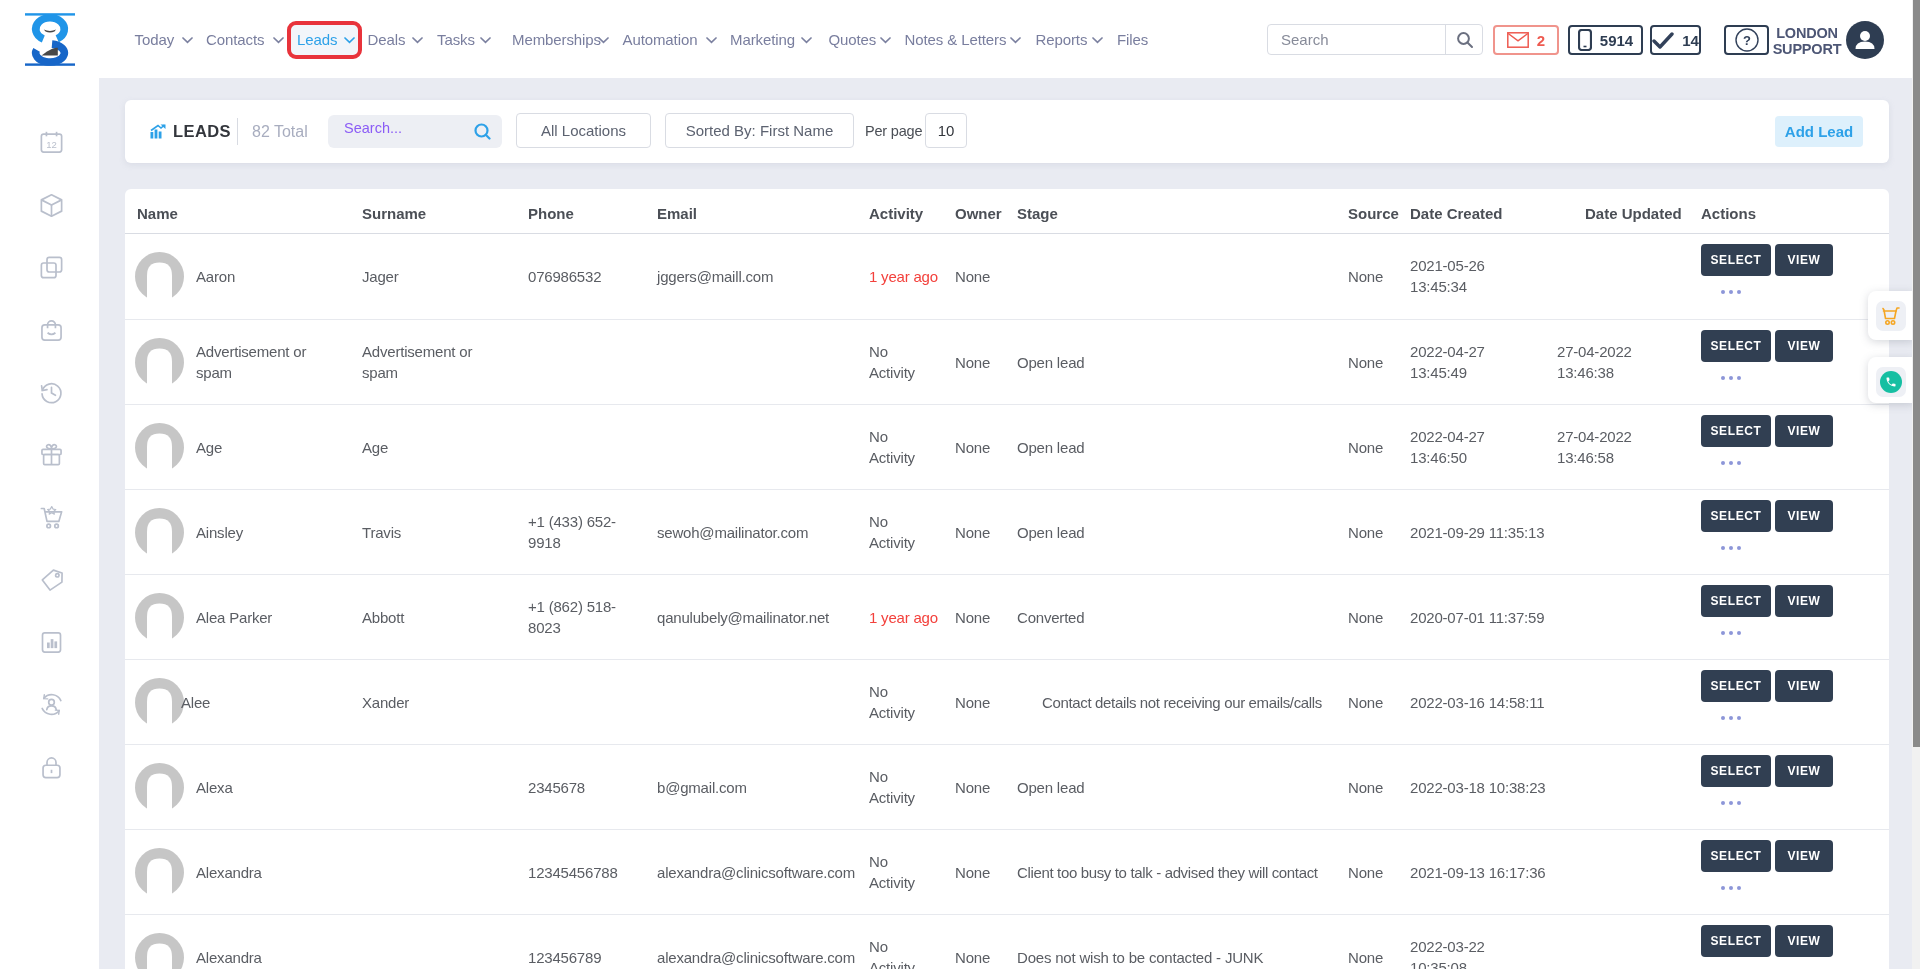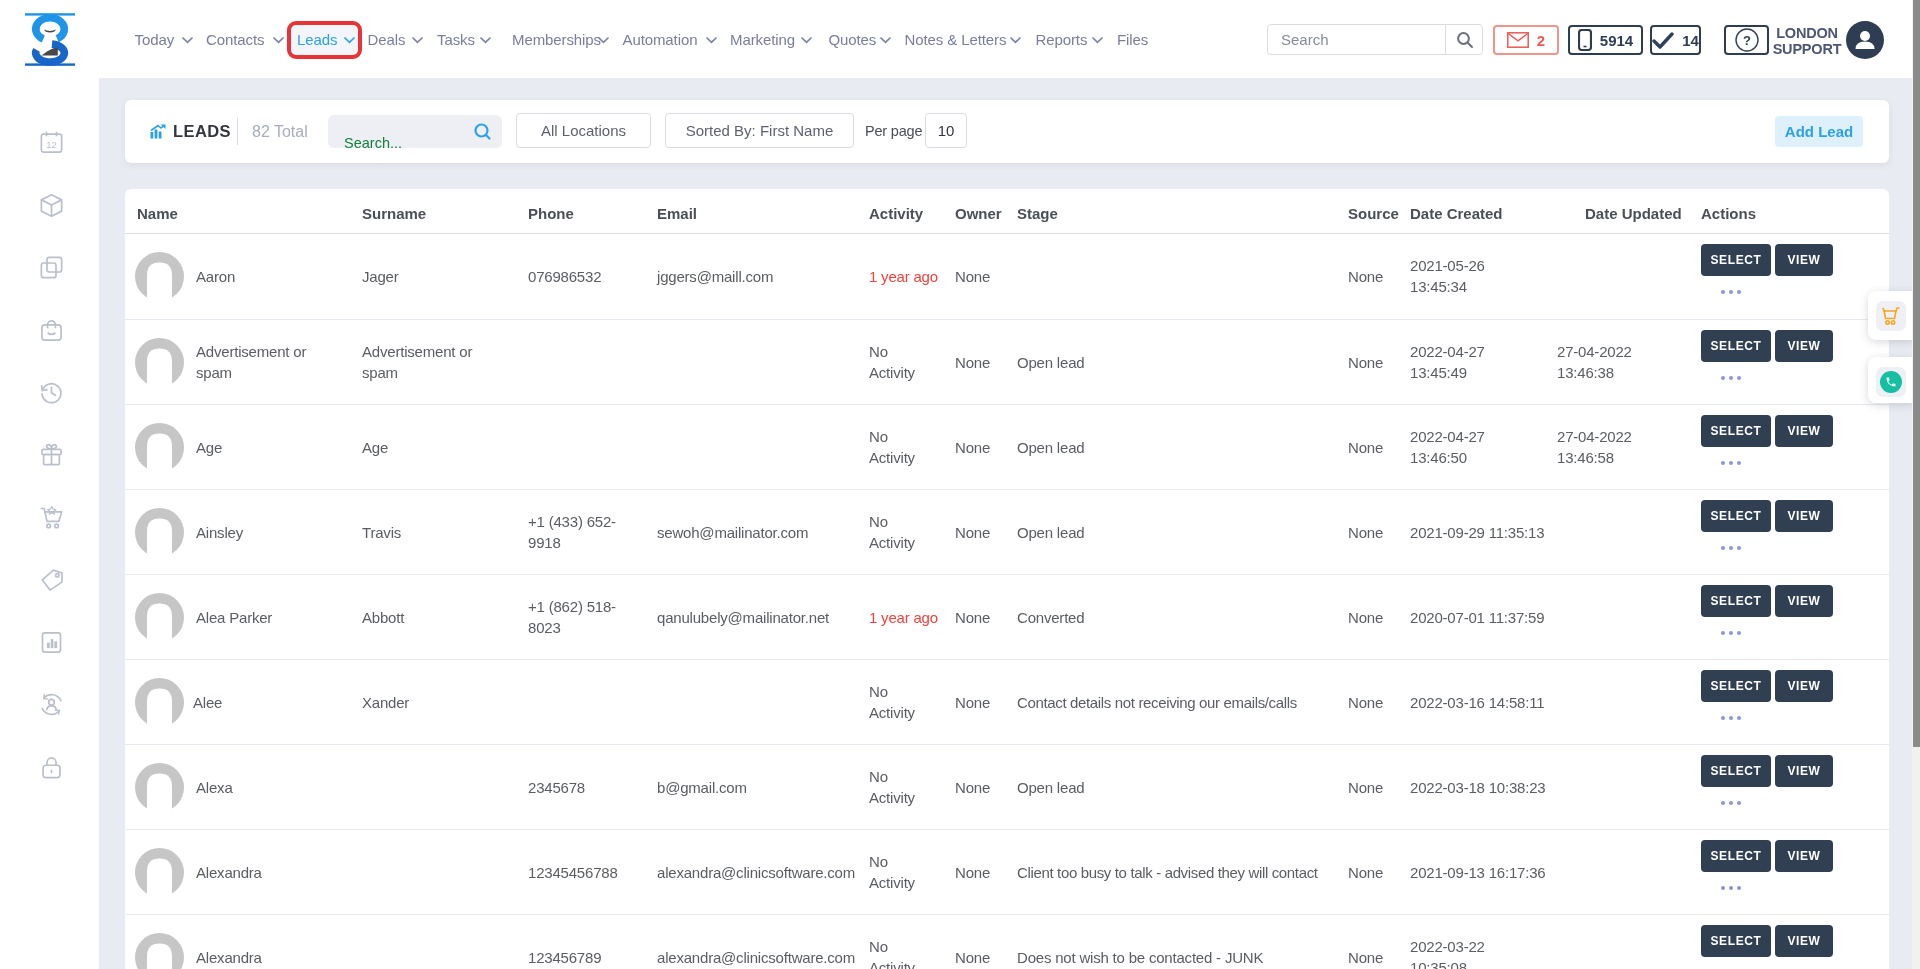--- a/index.html
+++ b/index.html
@@ -197,21 +197,21 @@
     <rect x="0.5" y="8" width="2.8" height="6.5" fill="#2da1e8"></rect>
     <rect x="4.6" y="5.5" width="2.8" height="9" fill="#2da1e8"></rect>
     <rect x="8.7" y="7.5" width="2.8" height="7" fill="#2da1e8"></rect>
     <path d="M1 6.5 L8 1.5 L11 4 L14.5 1" fill="none" stroke="#2da1e8" stroke-width="1.6"></path>
     <path d="M10.5 0.5 L15.5 0.5 L15.5 5" fill="#2da1e8"></path>
   </svg>
   <span class="abs" style="left:48px; top:22px; font-size:16.5px; font-weight:700; color:#33363c; letter-spacing:0.4px;">LEADS</span>
   <div class="abs" style="left:112px; top:18px; width:1px; height:27px; background:#d8dbe2;"></div>
   <span class="abs" style="left:127px; top:23px; font-size:16px; color:#a8adbf;">82 Total</span>
   <div class="abs" style="left:203px; top:15px; width:174px; height:33px; background:#edeff4; border-radius:6px;">
-    <span class="abs" style="left:16px; top:20px; font-size:14.5px; color:#15803d;">Search...</span>
+    <span class="abs" style="left:16px; top:5px; font-size:14.5px; color:#8b5cf6;">Search...</span>
     <svg class="abs" style="left:146px; top:8px;" width="17" height="17" viewBox="0 0 17 17">
         <circle cx="7.5" cy="7.5" r="6" fill="none" stroke="#2da1e8" stroke-width="2.2"></circle>
         <line x1="12" y1="12" x2="15.5" y2="15.5" stroke="#2da1e8" stroke-width="2.2" stroke-linecap="round"></line>
       </svg>
   </div>
   <div class="abs" style="left:391px; top:13px; width:135px; height:35px; border:1px solid #d9dce3; border-radius:4px; display:flex; align-items:center; justify-content:center; font-size:15px; color:#5c6270;">All Locations</div>
   <div class="abs" style="left:540px; top:13px; width:189px; height:35px; border:1px solid #d9dce3; border-radius:4px; display:flex; align-items:center; justify-content:center; font-size:15px; color:#5c6270;">Sorted By: First Name</div>
   <span class="abs" style="left:740px; top:23px; font-size:14.5px; color:#4b4f56; letter-spacing:-0.2px;">Per page</span>
   <div class="abs" style="left:800px; top:13px; width:42px; height:35px; border:1px solid #d9dce3; border-radius:4px; display:flex; align-items:center; justify-content:center; font-size:15px; color:#33363c;">10</div>
   <div class="abs" style="left:1650px; top:16px; width:88px; height:31px; background:#ddf0fc; border-radius:4px; display:flex; align-items:center; justify-content:center; font-size:15px; font-weight:600; color:#2da1e8;">Add Lead</div>
@@ -335,25 +335,25 @@
         <span></span>
         <span></span>
         <span></span>
       </div>
     </div>
   <div class="row" style="top:471px; height:85px;">
       <svg class="avatar" viewBox="0 0 49 49">
         <circle cx="24.5" cy="24.5" r="24.5" fill="#c6c6c6"></circle>
         <path d="M12 50 L12 23.5 Q12 10.5 24.5 10.5 Q37 10.5 37 23.5 L37 50 Z" fill="#fff"></path>
       </svg>
-      <div class="cell" style="left:68px; top:32px;text-align:center;">Alee</div>
+      <div class="cell" style="left:56px; top:32px;text-align:center;">Alee</div>
       <div class="cell" style="left:237px; top:32px;">Xander</div>
       <div class="cell" style="left:744px; top:21px;">No<br>Activity</div>
       <div class="cell" style="left:830px; top:32px;">None</div>
-      <div class="cell" style="left:892px; top:32px; width:330px;"><span style="letter-spacing:-0.35px;">Contact details not receiving our emails/calls</span></div>
+      <div class="cell" style="left:892px; top:32px; width:330px;text-align:center;"><span style="letter-spacing:-0.35px;">Contact details not receiving our emails/calls</span></div>
       <div class="cell" style="left:1223px; top:32px;">None</div>
       <div class="cell" style="left:1285px; top:32px; width:160px; white-space:nowrap;">2022-03-16 14:58:11</div>
       <div class="btn-dark" style="left:1576px; width:70px;">SELECT</div>
       <div class="btn-dark" style="left:1650px; width:58px;">VIEW</div>
       <div class="dots" style="left:1596px;">
         <span></span>
         <span></span>
         <span></span>
       </div>
     </div>

